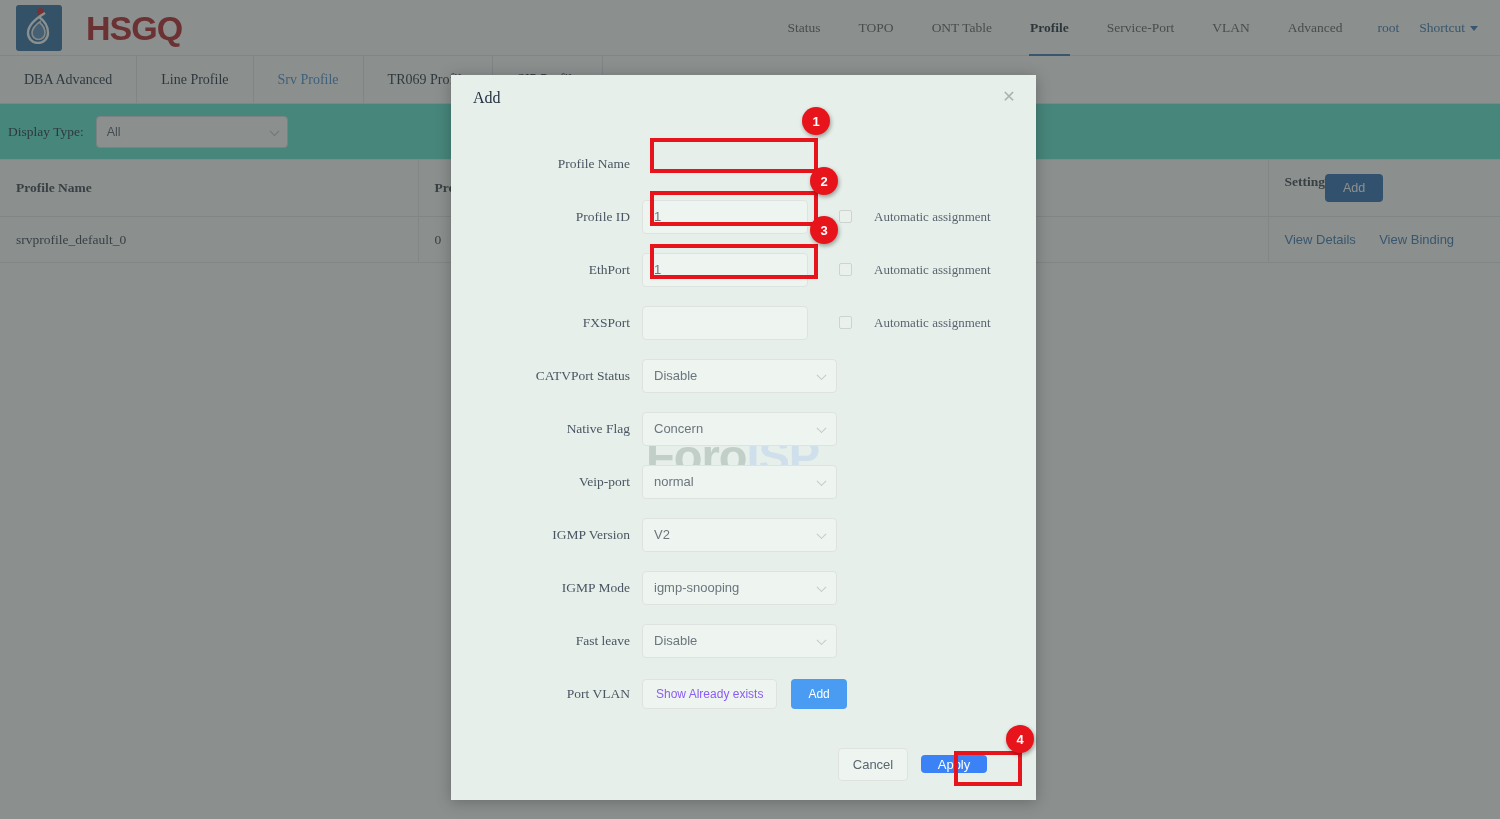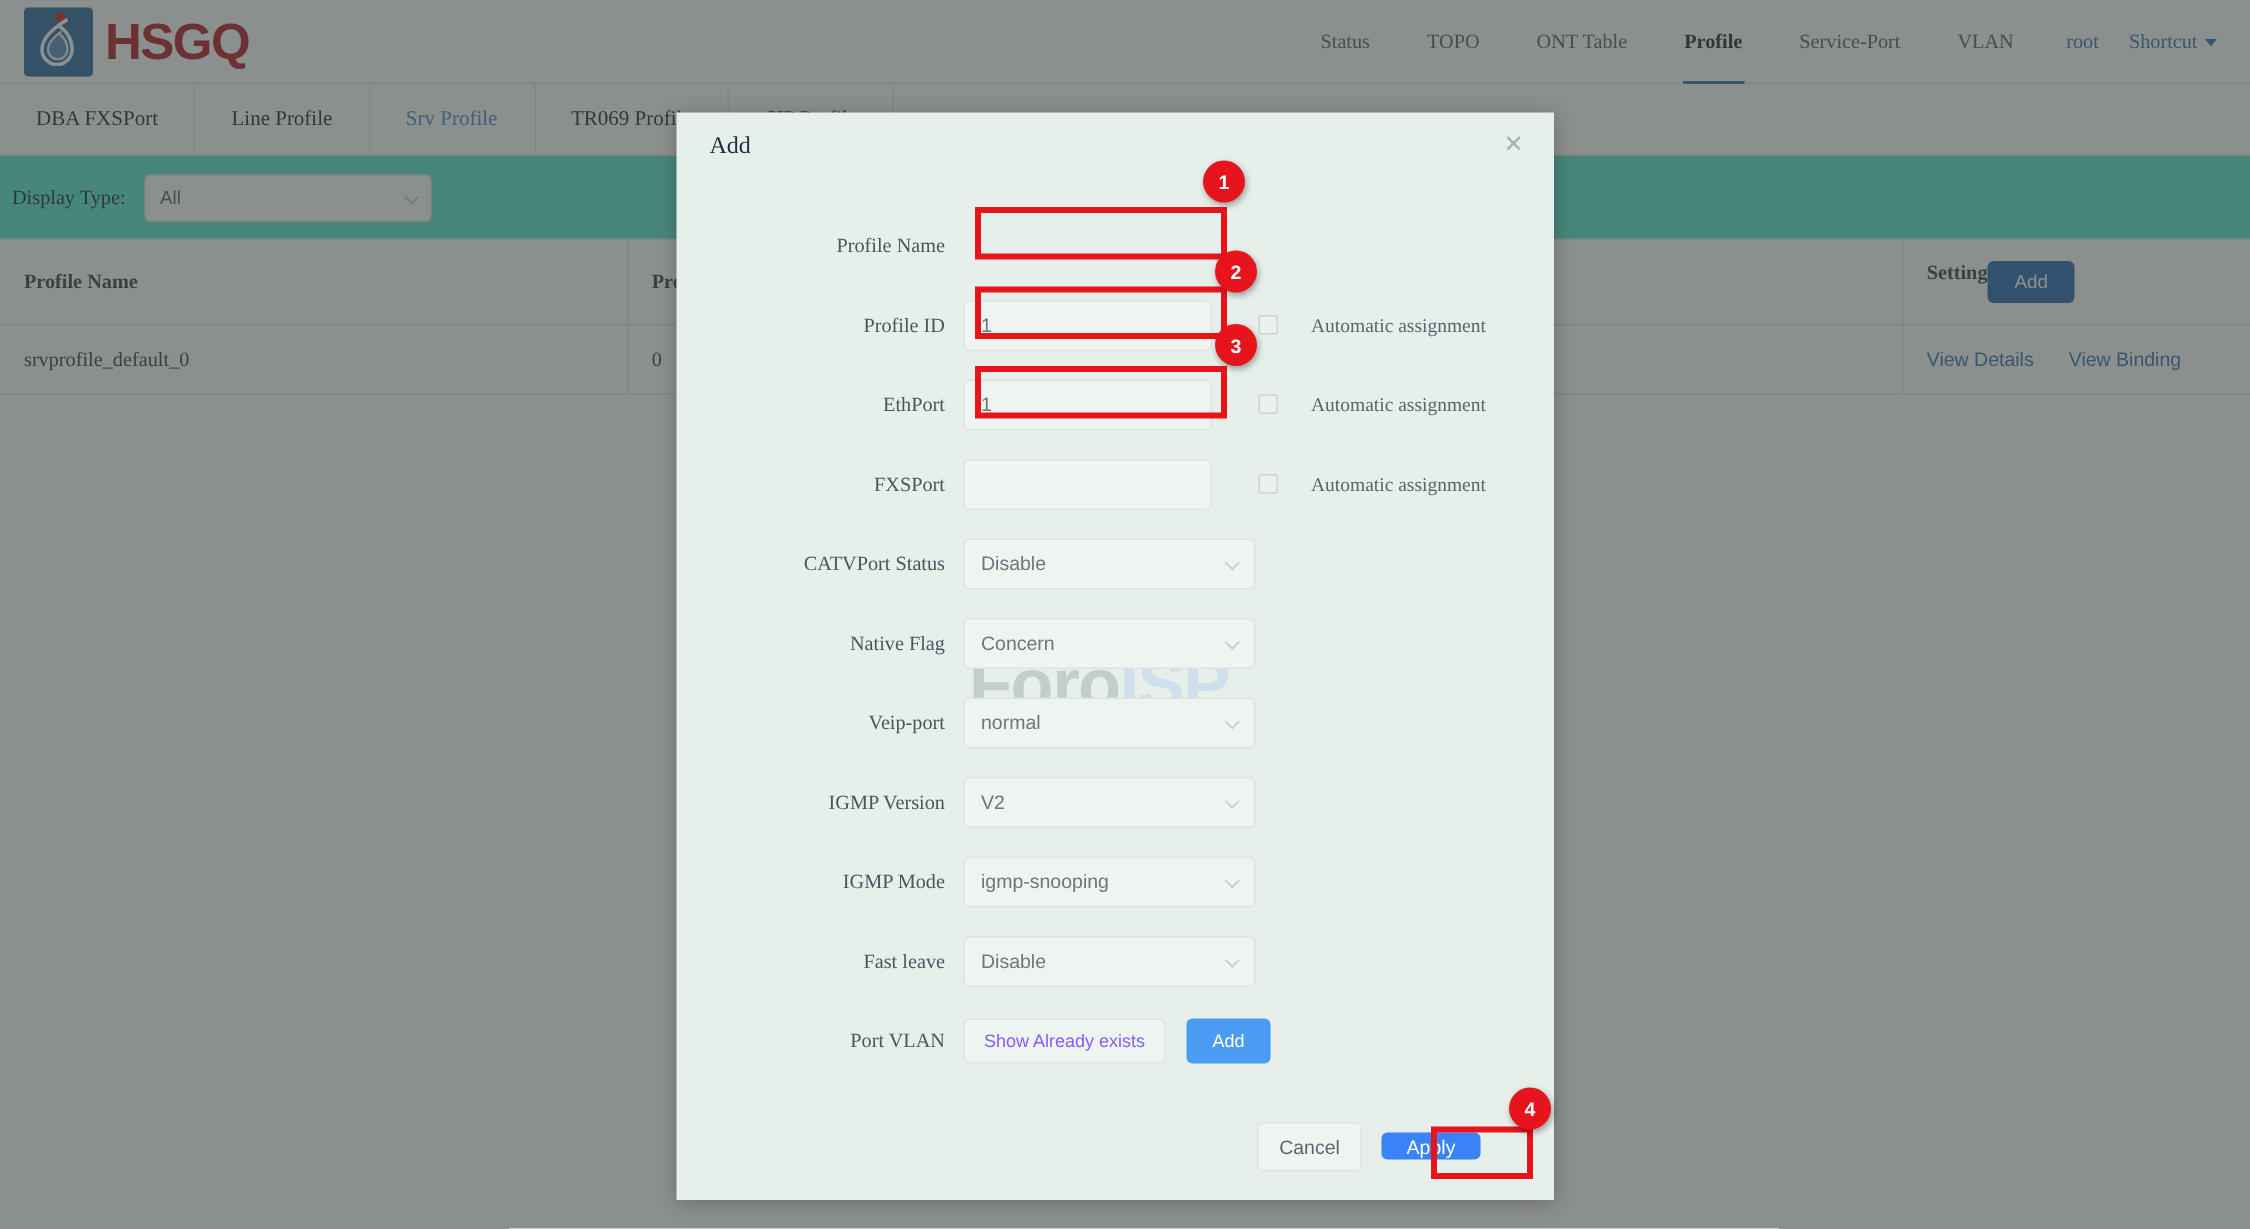--- a/index.html
+++ b/index.html
@@ -25,21 +25,21 @@
     position: relative;
     height: 56px;
     background: #ffffff;
     border-bottom: 1px solid #e8e8e8;
     display: flex;
     align-items: center;
   }
   .logo-wrap {
     display: flex; align-items: center;
     padding-left: 16px;
-    gap: 8px;
+    gap: 24px;
   }
   .logo-mark {
     width: 46px; height: 46px;
     background: #2e6ba4;
     border-radius: 3px;
     position: relative;
     overflow: hidden;
     flex: 0 0 auto;
   }
   .logo-mark .drop {
@@ -430,30 +430,31 @@
         <div class="logo-text">HSGQ</div>
       </div>
 
       <div class="nav">
         <div class="nav-item">Status</div>
         <div class="nav-item">TOPO</div>
         <div class="nav-item">ONT Table</div>
         <div class="nav-item active">Profile</div>
         <div class="nav-item">Service-Port</div>
         <div class="nav-item">VLAN</div>
+        <div class="nav-item">Advanced</div>
         <div class="nav-user">root</div>
         <div class="nav-shortcut">
           <span>Shortcut</span>
           <span class="caret-down"></span>
         </div>
       </div>
     </div>
 
     <div class="tabs">
-      <div class="tab">DBA FXSPort</div>
+      <div class="tab">DBA Advanced</div>
       <div class="tab">Line Profile</div>
       <div class="tab active">Srv Profile</div>
       <div class="tab">TR069 Profile</div>
       <div class="tab">SIP Profile</div>
     </div>
 
     <div class="filterbar">
       <div class="filter-label">Display Type:</div>
       <div class="select-box">
         <span>All</span>

